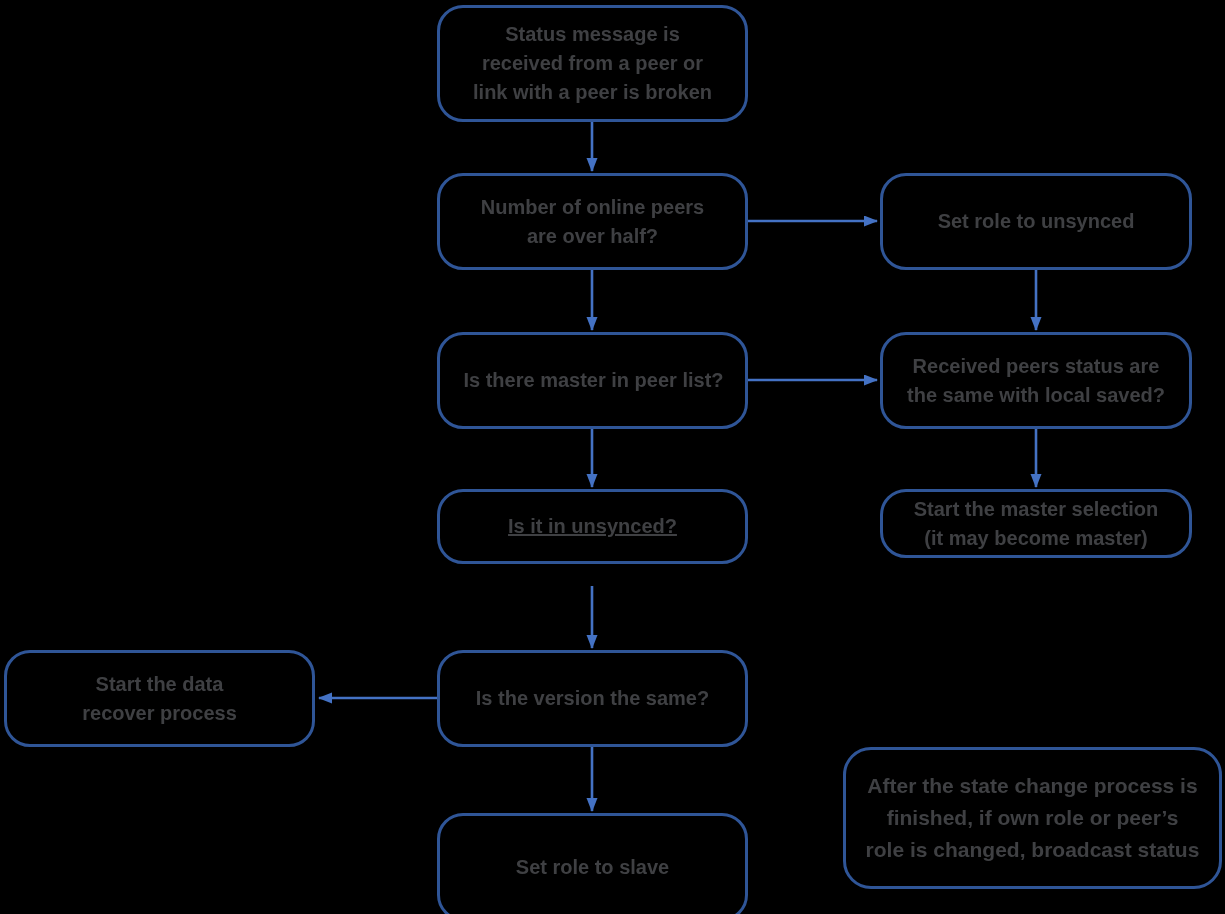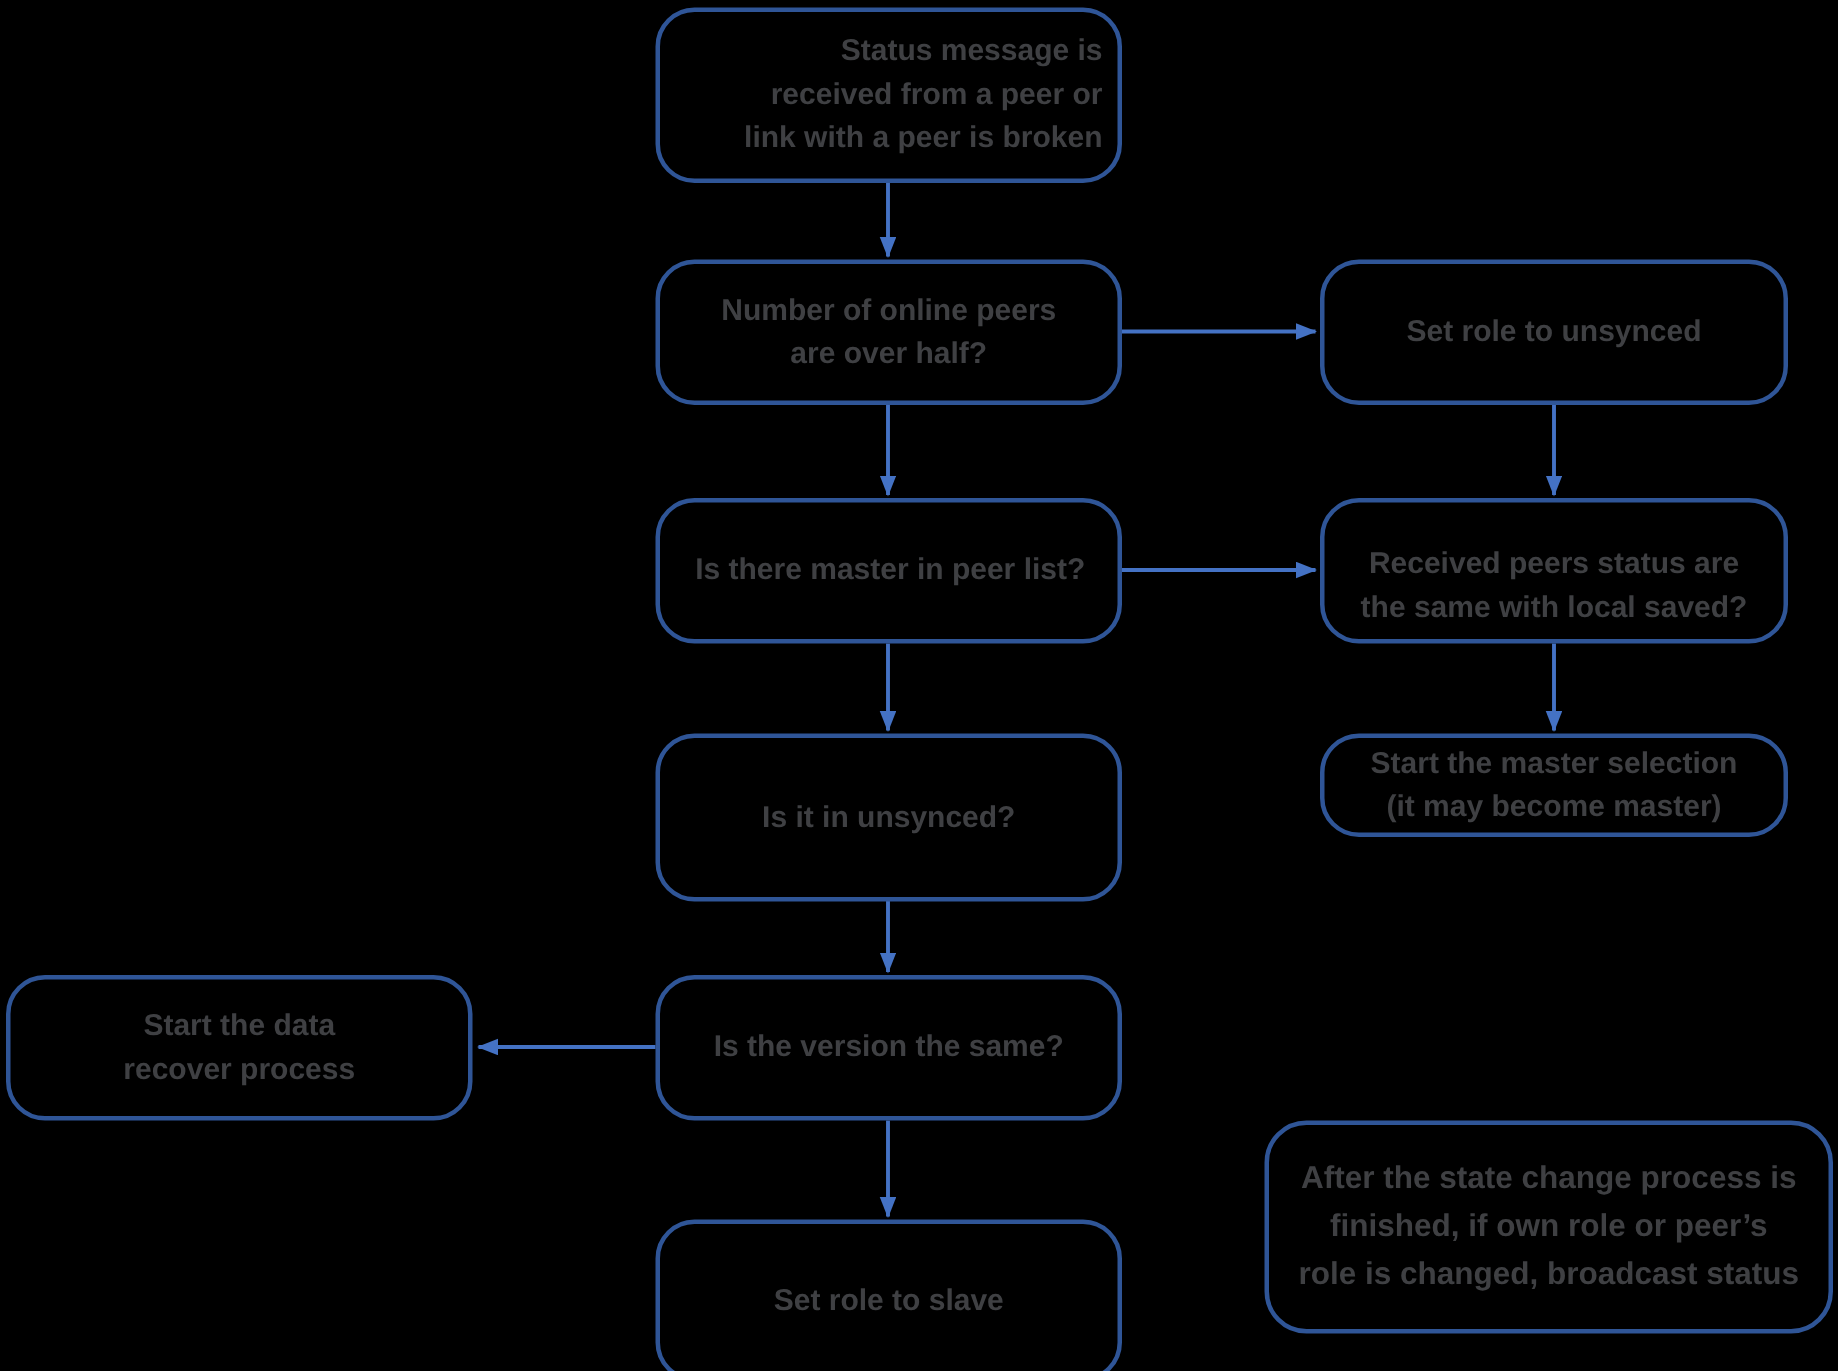--- a/index.html
+++ b/index.html
@@ -59,21 +59,21 @@
     <line class="arrow-line" x1="592" y1="270" x2="592" y2="330" marker-end="url(#ah)"></line>
     <line class="arrow-line" x1="1036" y1="270" x2="1036" y2="330" marker-end="url(#ah)"></line>
     <line class="arrow-line" x1="748" y1="380" x2="877" y2="380" marker-end="url(#ah)"></line>
     <line class="arrow-line" x1="592" y1="429" x2="592" y2="487" marker-end="url(#ah)"></line>
     <line class="arrow-line" x1="1036" y1="429" x2="1036" y2="487" marker-end="url(#ah)"></line>
     <line class="arrow-line" x1="592" y1="586" x2="592" y2="648" marker-end="url(#ah)"></line>
     <line class="arrow-line" x1="437" y1="698" x2="319" y2="698" marker-end="url(#ah)"></line>
     <line class="arrow-line" x1="592" y1="747" x2="592" y2="811" marker-end="url(#ah)"></line>
   </svg>
 
-  <div class="node" style="left:437px;top:5px;width:311px;height:117px;text-align:right;">
+  <div class="node" style="left:437px;top:5px;width:311px;height:117px;">
     <div class="label">
       <span class="line">Status message is</span>
       <span class="line">received from a peer or</span>
       <span class="line">link with a peer is broken</span>
     </div>
   </div>
 
   <div class="node" style="left:437px;top:173px;width:311px;height:97px;">
     <div class="label">
       <span class="line">Number of online peers</span>
@@ -86,28 +86,28 @@
       <span class="line">Set role to unsynced</span>
     </div>
   </div>
 
   <div class="node" style="left:437px;top:332px;width:311px;height:97px;padding-left:12px;">
     <div class="label">
       <span class="line">Is there master in peer list?</span>
     </div>
   </div>
 
-  <div class="node" style="left:880px;top:332px;width:312px;height:97px;align-items:flex-end;">
+  <div class="node" style="left:880px;top:332px;width:312px;height:97px;">
     <div class="label">
       <span class="line">Received peers status are</span>
       <span class="line">the same with local saved?</span>
     </div>
   </div>
 
-  <div class="node" style="left:437px;top:489px;width:311px;height:112px;">
+  <div class="node" style="left:437px;top:489px;width:311px;height:75px;text-decoration:underline;">
     <div class="label">
       <span class="line">Is it in unsynced?</span>
     </div>
   </div>
 
   <div class="node" style="left:880px;top:489px;width:312px;height:69px;">
     <div class="label">
       <span class="line">Start the master selection</span>
       <span class="line">(it may become master)</span>
     </div>

